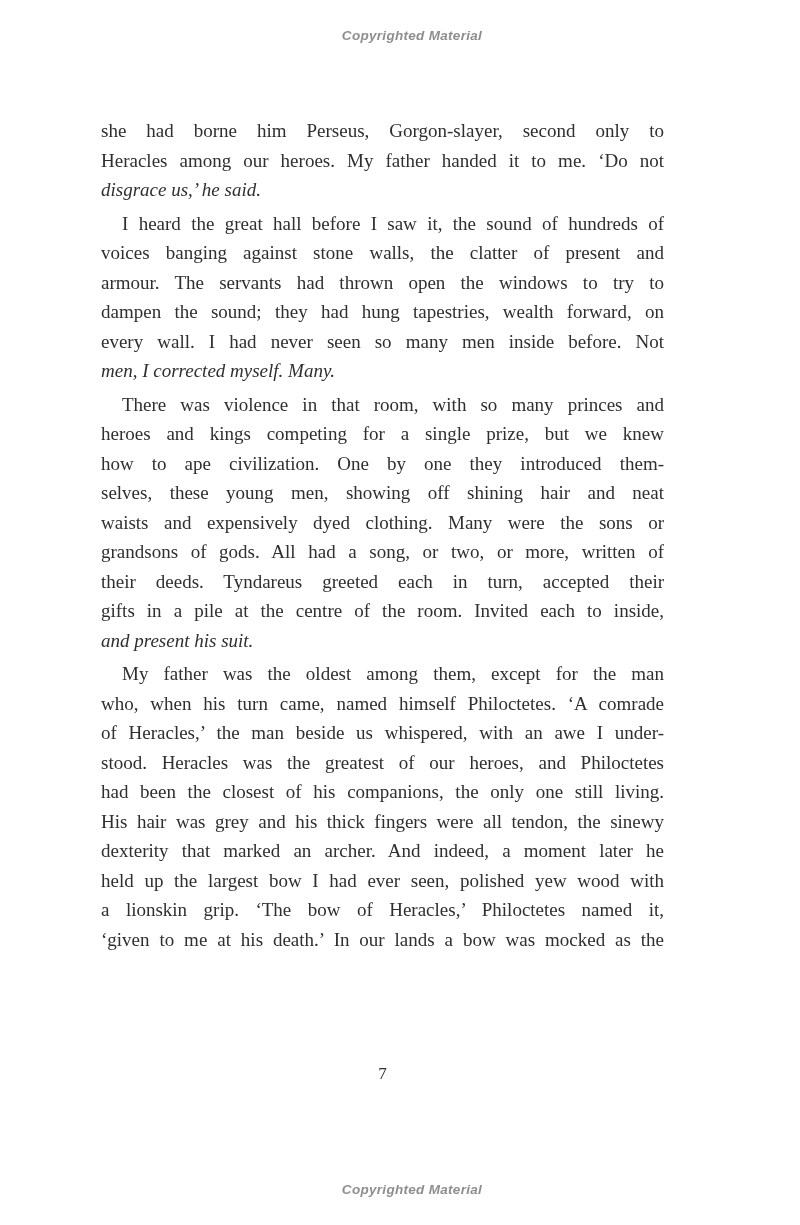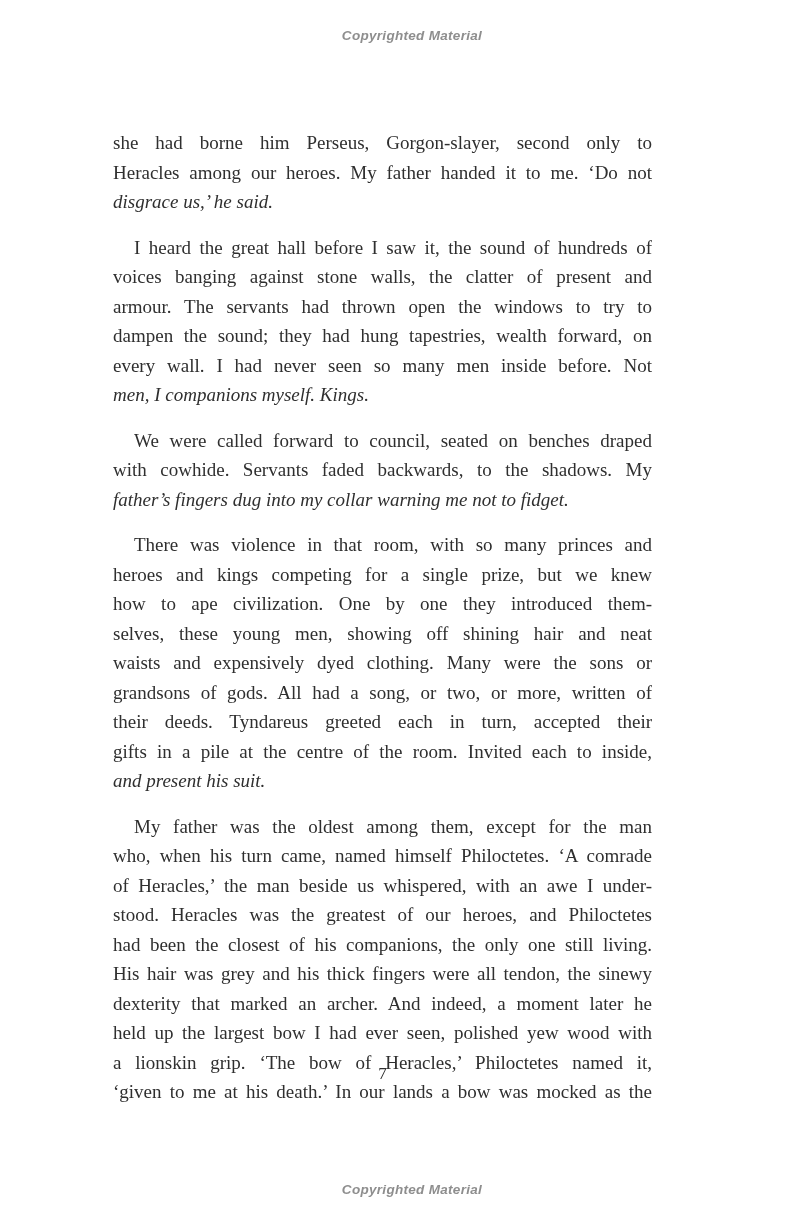--- a/index.html
+++ b/index.html
@@ -35,21 +35,21 @@
   .notice-top { top: 28px; }
   .notice-bottom { top: 1182px; }
   .text-block {
     position: absolute;
     left: 97px;
     top: 112px;
     width: 571px;
     color: var(--body-text);
     font-size: 19px;
   }
-  .paragraph { margin: 16px; padding: 0; }
+  .paragraph { margin: 4px; padding: 0; }
   .line {
     line-height: 29.5px;
     height: 29.5px;
     text-align: justify;
     text-align-last: justify;
     text-justify: inter-word;
     overflow: hidden;
   }
   .line-last {
     text-align: left;
@@ -79,26 +79,21 @@
         <div class="line">she had borne him Perseus, Gorgon-slayer, second only to</div>
         <div class="line">Heracles among our heroes. My father handed it to me. ‘Do not</div>
         <div class="line line-last">disgrace us,’ he said.</div>
       </div>
       <div class="paragraph">
         <div class="line line-indent">I heard the great hall before I saw it, the sound of hundreds of</div>
         <div class="line">voices banging against stone walls, the clatter of present and</div>
         <div class="line">armour. The servants had thrown open the windows to try to</div>
         <div class="line">dampen the sound; they had hung tapestries, wealth forward, on</div>
         <div class="line">every wall. I had never seen so many men inside before. Not</div>
-        <div class="line line-last">men, I companions myself. Kings.</div>
-      </div>
-      <div class="paragraph">
-        <div class="line line-indent">We were called forward to council, seated on benches draped</div>
-        <div class="line">with cowhide. Servants faded backwards, to the shadows. My</div>
-        <div class="line line-last">father’s fingers dug into my collar warning me not to fidget.</div>
+        <div class="line line-last">men, I corrected myself. Many.</div>
       </div>
       <div class="paragraph">
         <div class="line line-indent">There was violence in that room, with so many princes and</div>
         <div class="line">heroes and kings competing for a single prize, but we knew</div>
         <div class="line">how to ape civilization. One by one they introduced them-</div>
         <div class="line">selves, these young men, showing off shining hair and neat</div>
         <div class="line">waists and expensively dyed clothing. Many were the sons or</div>
         <div class="line">grandsons of gods. All had a song, or two, or more, written of</div>
         <div class="line">their deeds. Tyndareus greeted each in turn, accepted their</div>
         <div class="line">gifts in a pile at the centre of the room. Invited each to inside,</div>

